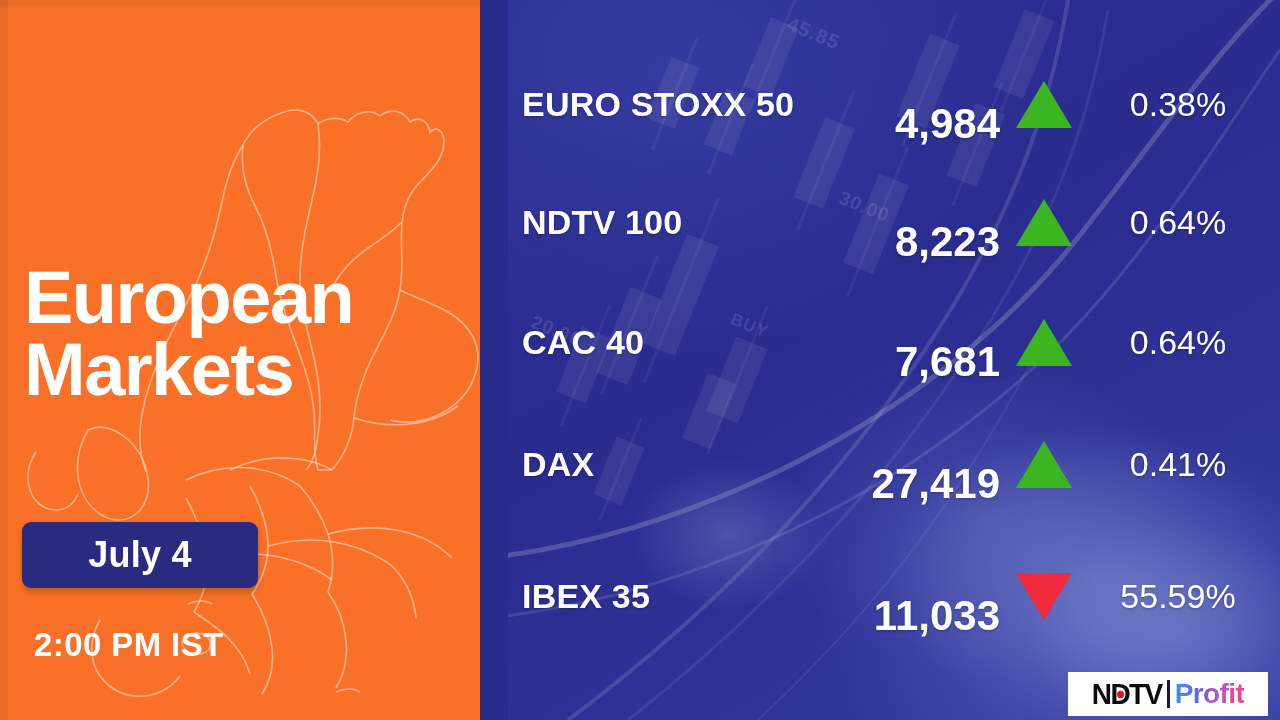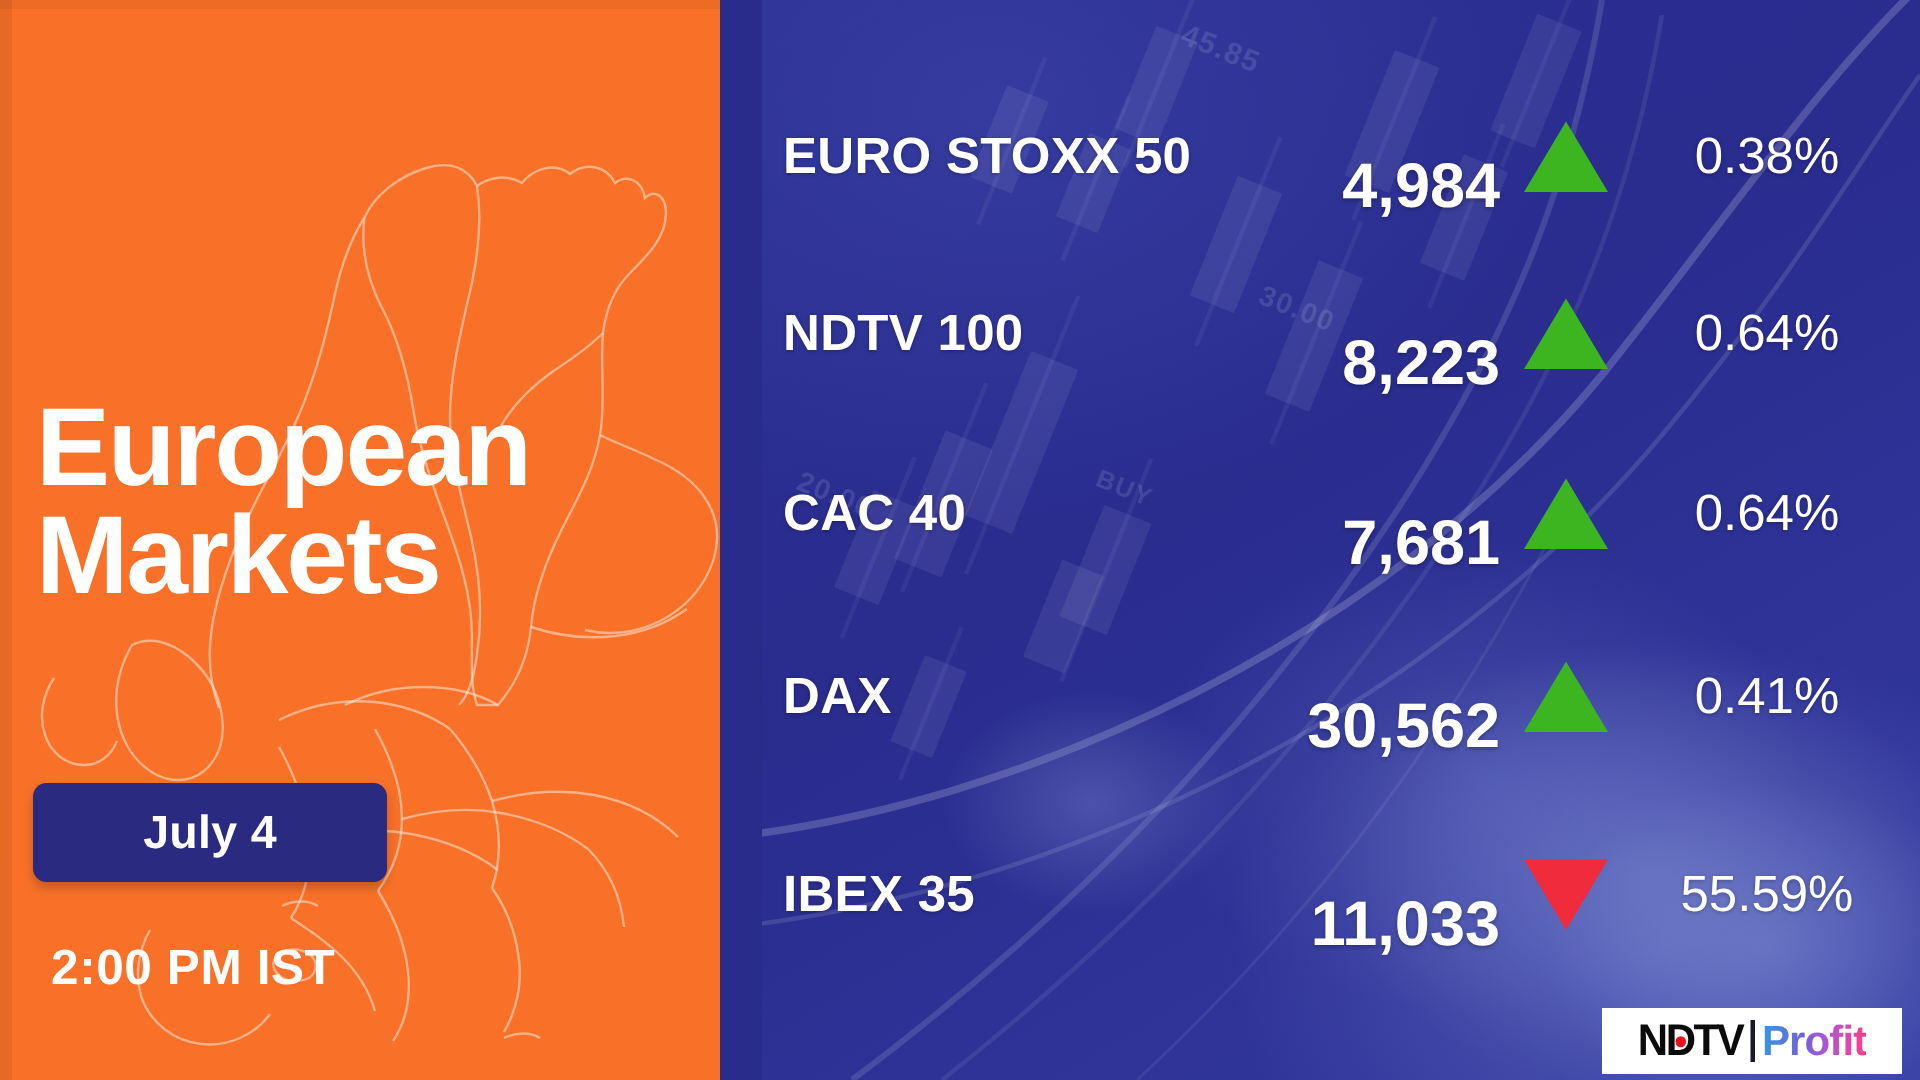--- a/index.html
+++ b/index.html
@@ -165,21 +165,21 @@
     height: 66px;
     background: #2A2A80;
     border-radius: 9px;
     box-shadow: 0 4px 7px rgba(0,0,0,0.22);
     display: flex;
     align-items: center;
     justify-content: center;
   }
   .date-text {
     color: #ffffff;
-    font-size: 31px;
+    font-size: 36px;
     font-weight: bold;
     letter-spacing: 0.2px;
   }
   .time-text {
     position: absolute;
     left: 34px;
     top: 626px;
     color: #ffffff;
     font-size: 33px;
     font-weight: bold;
@@ -312,21 +312,21 @@
         <div class="idx-name">CAC 40</div>
         <div class="idx-value">7,681</div>
         <div class="idx-arrow">
             <div class="tri-up"></div>
           </div>
         <div class="idx-pct">0.64%</div>
       </div>
 
       <div class="row" style="top:428px;">
         <div class="idx-name">DAX</div>
-        <div class="idx-value">30,562</div>
+        <div class="idx-value">27,419</div>
         <div class="idx-arrow">
             <div class="tri-up"></div>
           </div>
         <div class="idx-pct">0.41%</div>
       </div>
 
       <div class="row" style="top:560px;">
         <div class="idx-name">IBEX 35</div>
         <div class="idx-value">11,033</div>
         <div class="idx-arrow">

